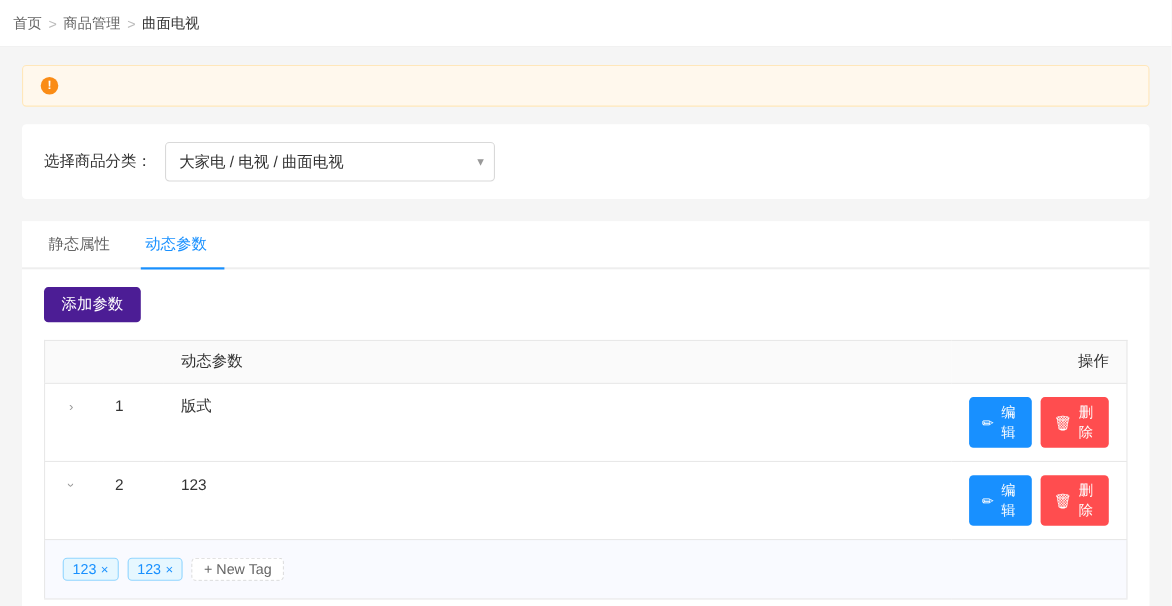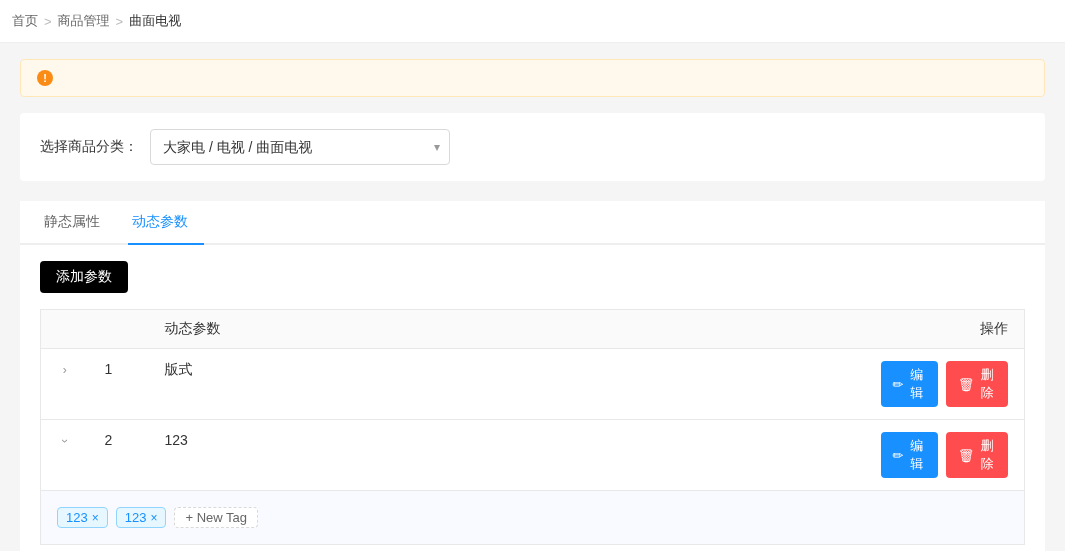--- a/index.html
+++ b/index.html
@@ -123,21 +123,21 @@
     .tab-item.active {
       color: #1890ff;
       border-bottom: 2px solid #1890ff;
       font-weight: 500;
     }
     .content-area {
       background: #fff;
       padding: 16px 20px;
     }
     .add-btn {
-      background: #000000;
+      background: #4c1d95;
       color: #fff;
       border: none;
       border-radius: 4px;
       padding: 7px 16px;
       font-size: 14px;
       cursor: pointer;
       margin-bottom: 16px;
     }
     table {
       width: 100%;

